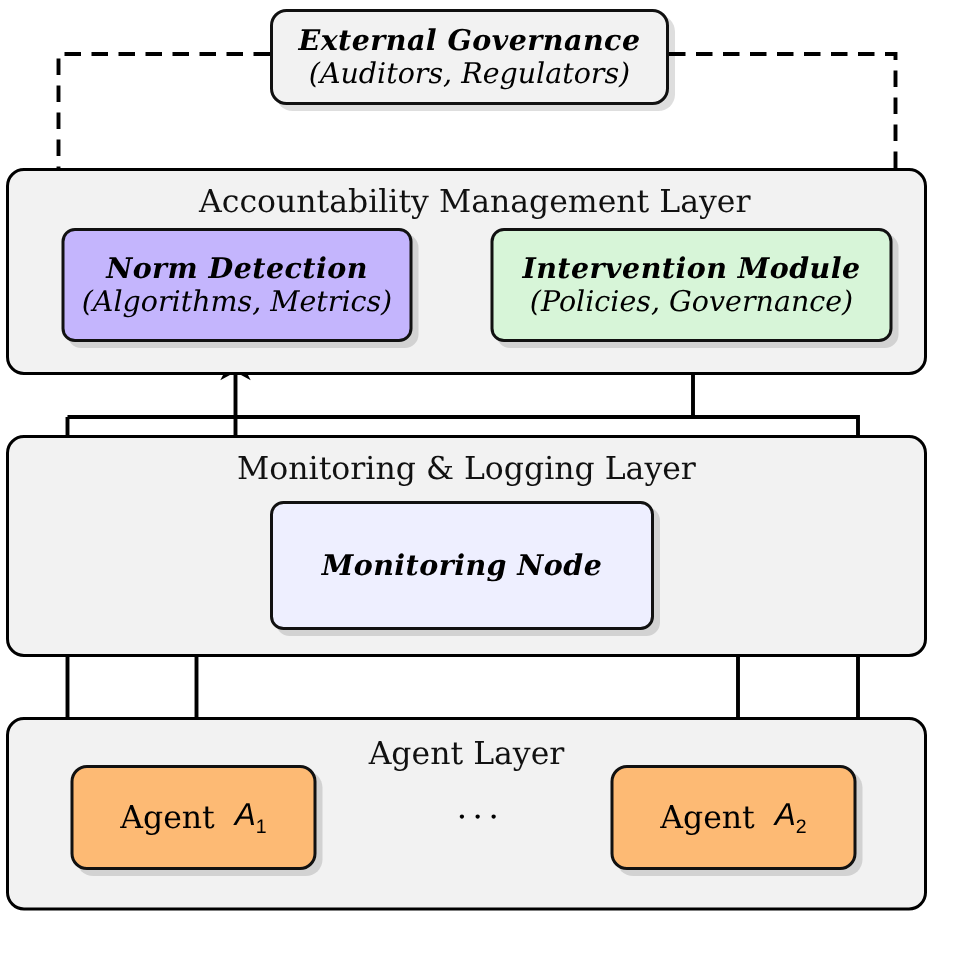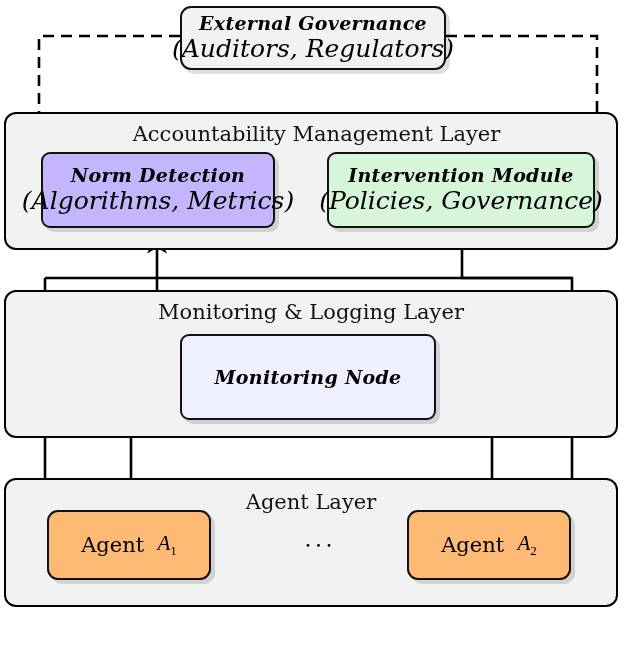--- a/index.html
+++ b/index.html
@@ -9,34 +9,34 @@
   .layer{position:absolute;box-sizing:border-box;background:#f2f2f2;
          border:2.5px solid #000;border-radius:12px;}
   .layer-title{position:absolute;left:0;right:0;text-align:center;
          font-size:21px;color:#111;white-space:nowrap;}
   .node{position:absolute;box-sizing:border-box;border:2.5px solid #111;
          border-radius:9px;display:flex;flex-direction:column;
          align-items:center;justify-content:center;
          box-shadow:4px 4px 0 rgba(0,0,0,0.13);font-style:italic;}
   .node .t1{font-weight:bold;font-size:19px;letter-spacing:.3px;
          line-height:1.18;white-space:nowrap;}
-  .node .t2{font-size:25px;line-height:1.18;text-align:left;}
+  .node .t2{font-size:19px;line-height:1.18;text-align:left;}
   .node .t2 span{display:block;white-space:nowrap;}
   #extgov{left:180px;top:6px;width:266px;height:64px;background:#f2f2f2;
          border-radius:11px;}
   #norm{left:41px;top:152px;width:234px;height:76px;background:#c4b5fd;}
   #interv{left:327px;top:152px;width:268px;height:76px;background:#d7f5d8;}
   #mon{left:180px;top:334px;width:256px;height:86px;background:#eeefff;}
   .agent{position:absolute;box-sizing:border-box;border:2.5px solid #111;
          border-radius:11px;background:#fdba74;display:flex;align-items:center;
          justify-content:center;font-size:21px;
          box-shadow:4px 4px 0 rgba(0,0,0,0.13);}
   #ag1{left:47px;top:510px;width:164px;height:70px;}
   #ag2{left:407px;top:510px;width:164px;height:70px;}
-  .agent i{font-style:italic;font-family:Liberation Serif, serif;}
+  .agent i{font-style:italic;font-family:Liberation Sans, sans-serif;}
   .agent sub{font-size:13px;font-style:normal;}
   #dots{position:absolute;left:296px;top:533px;width:48px;text-align:center;
         font-size:22px;color:#000;letter-spacing:3px;}
 </style>
 </head>
 <body>
 
 <div id="stage">
 
   <svg id="wires" viewBox="0 0 640 651">

